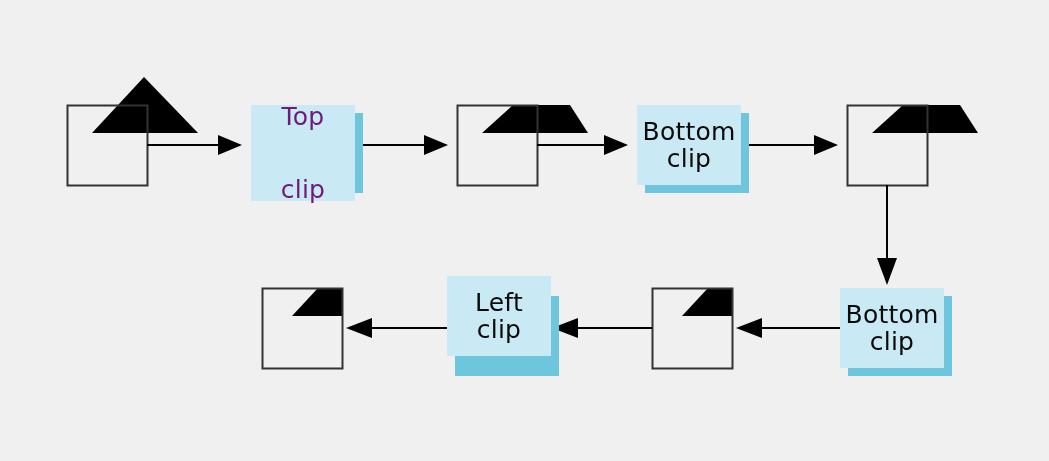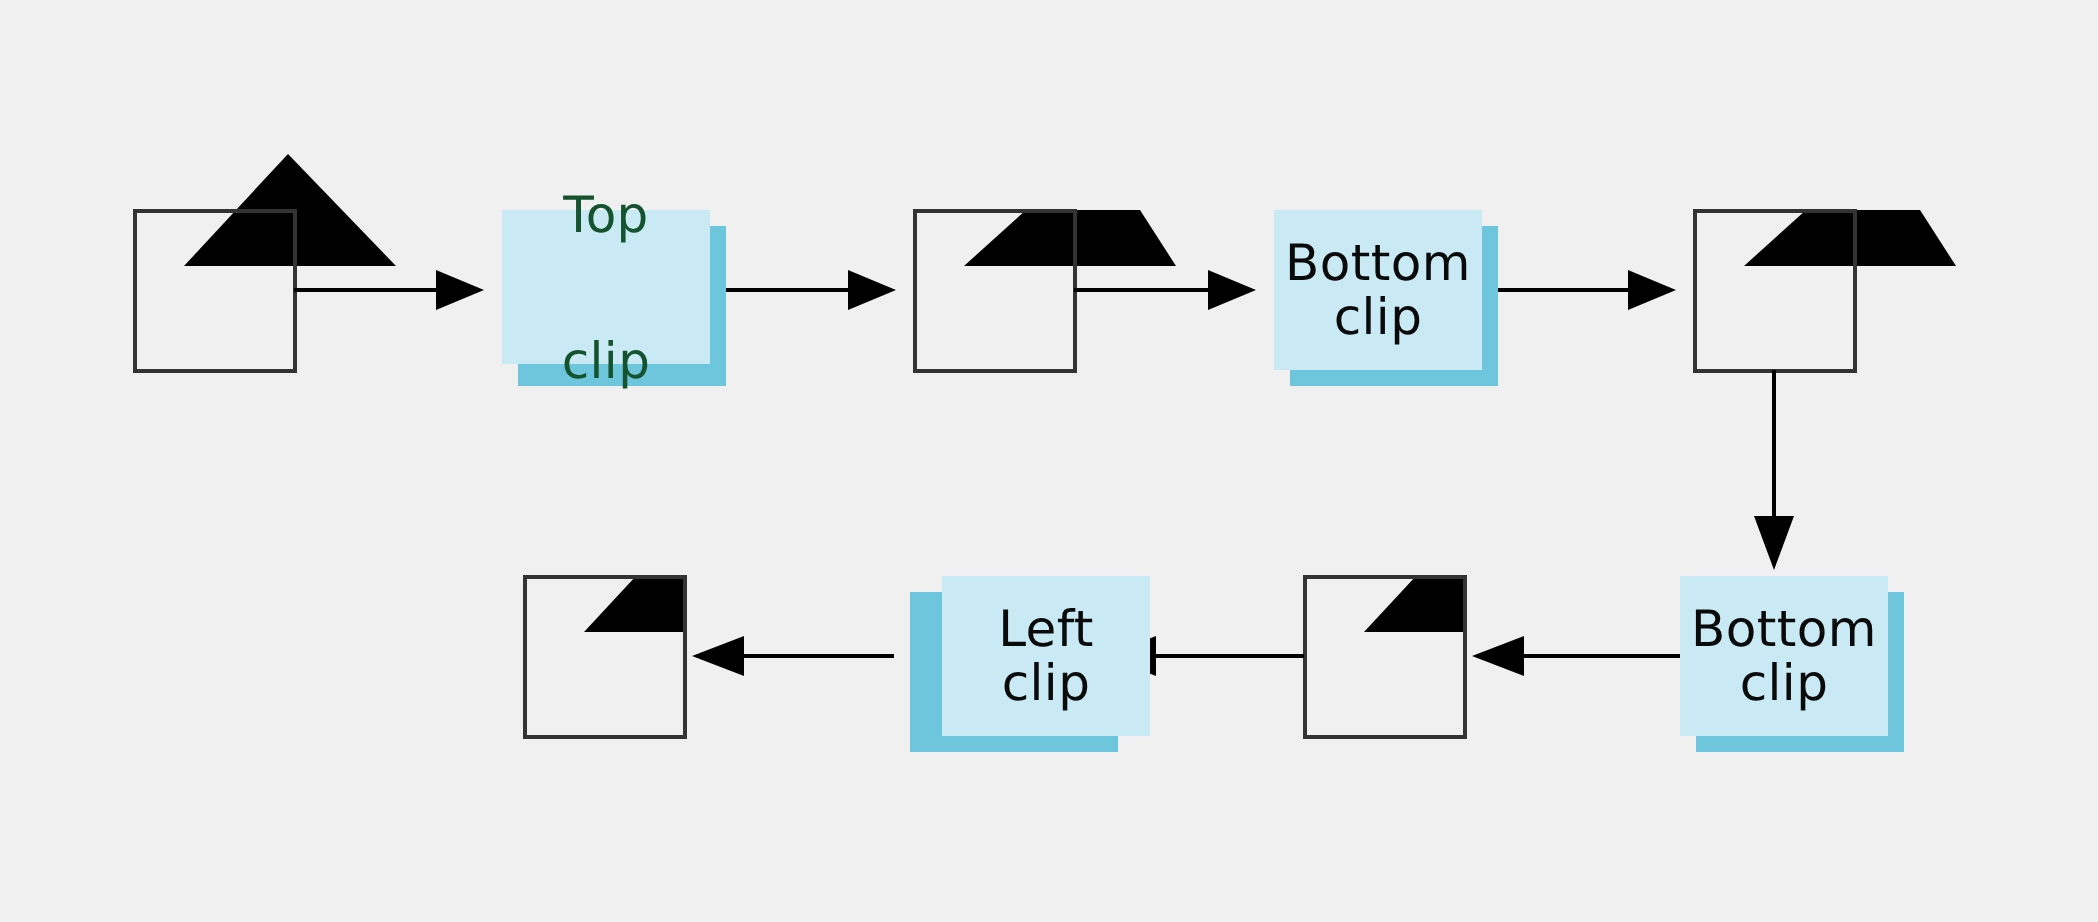--- a/index.html
+++ b/index.html
@@ -103,34 +103,34 @@
         <polygon points="552,328 578,318 578,338" fill="#000000"></polygon>
       </g>
       <g>
         <path d="M447,328 L358,328" stroke="#000000" stroke-width="2" fill="none"></path>
         <polygon points="346,328 372,318 372,338" fill="#000000"></polygon>
       </g>
     </svg>
 
   <div id="boxes-layer">
       <div class="proc-shadow" style="left: 259px; top: 113px; width: 104px; height: 80px; background: rgb(110, 198, 220);"></div>
-      <div class="proc-box" style="left: 251px; top: 105px; width: 104px; height: 77px; background: rgb(201, 234, 245); color: #14532d; gap: 46px;">
+      <div class="proc-box" style="left: 251px; top: 105px; width: 104px; height: 96px; background: rgb(201, 234, 245); color: #701a75; gap: 46px;">
         <span class="proc-label-line">Top</span>
         <span class="proc-label-line">clip</span>
       </div>
       <div class="proc-shadow" style="left: 645px; top: 113px; width: 104px; height: 80px; background: rgb(110, 198, 220);"></div>
       <div class="proc-box" style="left: 637px; top: 105px; width: 104px; height: 80px; background: rgb(201, 234, 245); color: rgb(10, 10, 10);">
         <span class="proc-label-line">Bottom</span>
         <span class="proc-label-line">clip</span>
       </div>
       <div class="proc-shadow" style="left: 848px; top: 296px; width: 104px; height: 80px; background: rgb(110, 198, 220);"></div>
       <div class="proc-box" style="left: 840px; top: 288px; width: 104px; height: 80px; background: rgb(201, 234, 245); color: rgb(10, 10, 10);">
         <span class="proc-label-line">Bottom</span>
         <span class="proc-label-line">clip</span>
       </div>
       <div class="proc-shadow" style="left: 455px; top: 296px; width: 104px; height: 80px; background: rgb(110, 198, 220);"></div>
-      <div class="proc-box" style="left: 447px; top: 288px; width: 104px; height: 80px; background: rgb(201, 234, 245); color: rgb(10, 10, 10); margin-left: 24px;">
+      <div class="proc-box" style="left: 447px; top: 276px; width: 104px; height: 80px; background: rgb(201, 234, 245); color: rgb(10, 10, 10);">
         <span class="proc-label-line">Left</span>
         <span class="proc-label-line">clip</span>
       </div>
     </div>
 
 </div>
 
 </body></html>

